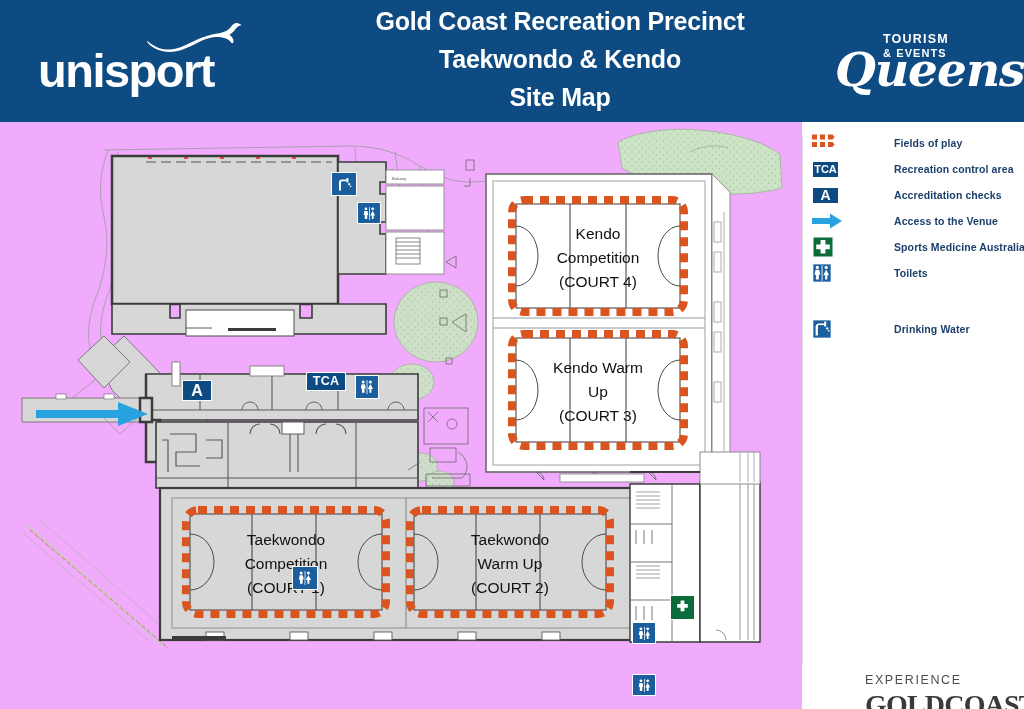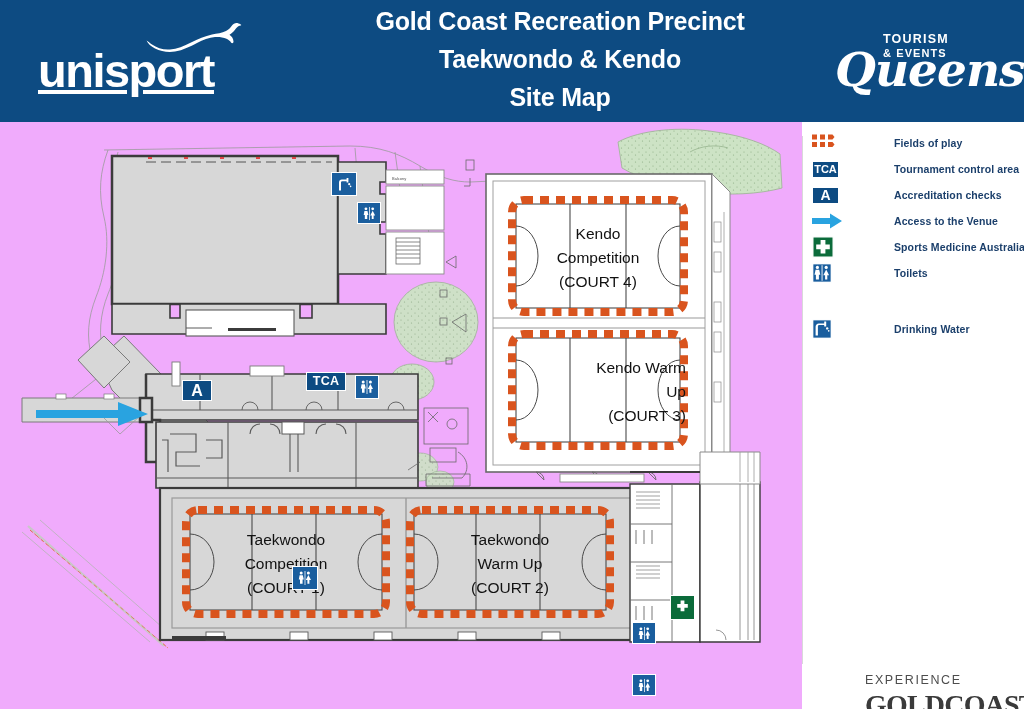--- a/index.html
+++ b/index.html
@@ -41,21 +41,20 @@
     width: 200px; height: 70px;
   }
   #unisport-wordmark {
     position: absolute;
     left: 0; bottom: 0;
     font-size: 47px;
     font-weight: bold;
     letter-spacing: -1.5px;
     color: #ffffff;
     line-height: 46px;
-    text-decoration: underline;
   }
   #unisport-roo { position:absolute; right:-4px; top:-2px; }
 
   
   #tq-logo {
     position: absolute;
     left: 835px; top: 26px;
     width: 180px; height: 74px;
     color: #fff;
   }
@@ -532,21 +531,21 @@
       <path d="M36,288 L118,288 L118,280 L148,292 L118,304 L118,296 L36,296 Z" fill="#29a3e0" stroke="none"></path>
     </g>
   </svg>
 
   <div class="court-label" style="left:516px; top:100px; width:164px;">
     <div>Kendo</div>
     <div>Competition</div>
     <div>(COURT 4)</div>
   </div>
 
-  <div class="court-label" style="left:510px; top:234px; width:176px;text-align:right;">
+  <div class="court-label" style="left:510px; top:234px; width:176px;">
     <div>Kendo  Warm</div>
     <div>Up</div>
     <div>(COURT 3)</div>
   </div>
 
   <div class="court-label" style="left:190px; top:406px; width:192px;">
     <div>Taekwondo</div>
     <div>Competition</div>
     <div>(COURT 1)</div>
   </div>
@@ -644,21 +643,21 @@
         </g>
       </svg>
     </span>
     <span class="legend-text">Fields of play</span>
   </div>
 
   <div class="legend-row">
     <span class="legend-icon">
       <span class="lg-badge tca">TCA</span>
     </span>
-    <span class="legend-text">Tournament control area</span>
+    <span class="legend-text">Recreation control area</span>
   </div>
 
   <div class="legend-row">
     <span class="legend-icon">
       <span class="lg-badge a">A</span>
     </span>
     <span class="legend-text">Accreditation checks</span>
   </div>
 
   <div class="legend-row">

